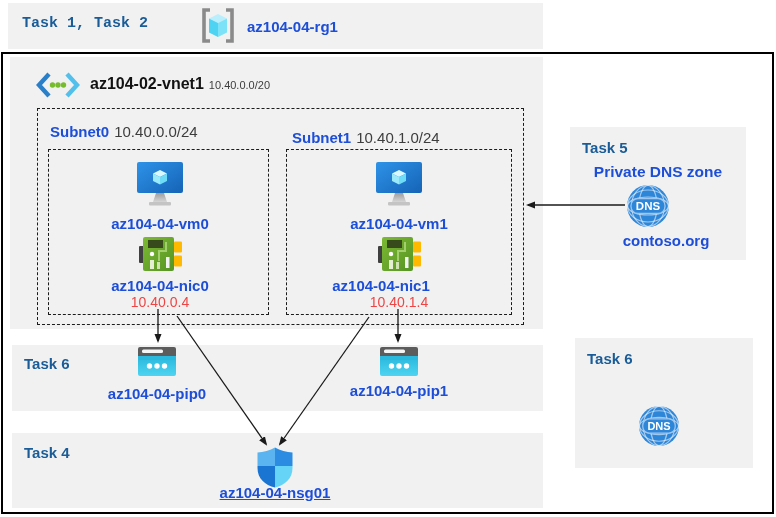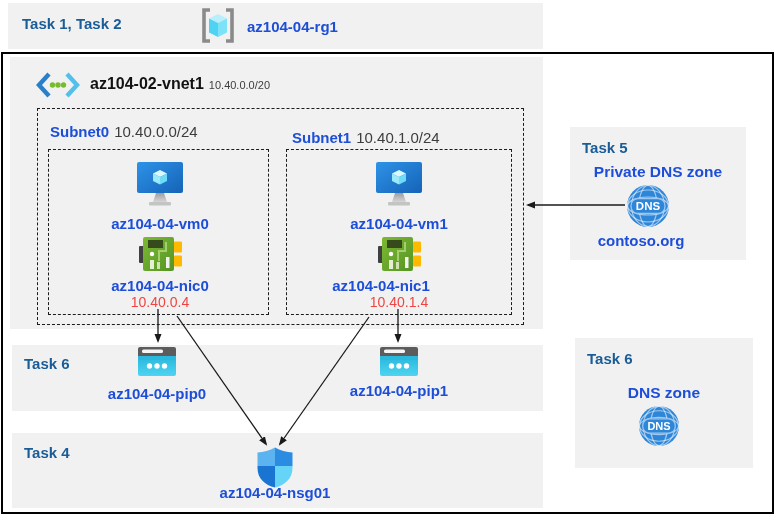--- a/index.html
+++ b/index.html
@@ -19,21 +19,21 @@
   #diagram-border{border:2px solid #000;background:#fff;}
   svg{display:block;}
   .noptr{pointer-events:none;}
 </style>
 </head>
 <body style="--accent_blue: #1a5c97; --band_gray: #f1f1f1; --line_black: #1a1a1a; --vm_blue: #1f7ed8; --nic_green: #6fae2d; --pip_cyan: #33c2e4; --dns_blue: #2e86d8; --nsg_blue: #2b8ce2;">
 
 <div id="canvas">
 
   <div class="abs band" style="left:8px;top:3px;width:535px;height:46px;"></div>
-  <div class="abs tasklbl" style="left:22px;top:15px;">Task 1, Task 2</div>
+  <div class="abs tasklbl" style="left:22px;top:15px;font-family:Liberation Mono, monospace;">Task 1, Task 2</div>
   <div class="abs" style="left:199px;top:7px;">
     <svg width="38" height="37" viewBox="0 0 38 37">
       <path d="M11 3 H5 V34 H11" stroke="#8a8a8a" stroke-width="3.6" fill="none"></path>
       <path d="M27 3 H33 V34 H27" stroke="#8a8a8a" stroke-width="3.6" fill="none"></path>
       <polygon points="19,7 28,11.5 19,16 10,11.5" fill="#b9eefc"></polygon>
       <polygon points="10,11.5 19,16 19,30 10,25.5" fill="#4ed3f2"></polygon>
       <polygon points="28,11.5 19,16 19,30 28,25.5" fill="#7ce2f8"></polygon>
     </svg>
   </div>
   <div class="abs b15" style="left:247px;top:18px;">az104-04-rg1</div>
@@ -188,43 +188,42 @@
         </clipPath>
       </defs>
       <g clip-path="url(#shieldclip)">
         <rect x="0" y="0" width="19" height="19" fill="#5bb3f0"></rect>
         <rect x="19" y="0" width="19" height="19" fill="#2b8ce2"></rect>
         <rect x="0" y="19" width="19" height="22" fill="#1a74d2"></rect>
         <rect x="19" y="19" width="19" height="22" fill="#66d4f6"></rect>
       </g>
     </svg>
   </div>
-  <div class="abs b15 ctr" style="left:200px;top:484px;width:150px;">az104-04-nsg01</div>
+  <div class="abs b15 ctr" style="left:200px;top:484px;width:150px;text-decoration:underline;">az104-04-nsg01</div>
 
   <div class="abs band" style="left:570px;top:127px;width:176px;height:133px;"></div>
   <div class="abs tasklbl" style="left:582px;top:139px;">Task 5</div>
   <div class="abs b15 ctr" style="left:570px;top:163px;width:176px;font-size:15.5px;">Private DNS zone</div>
   <div class="abs" style="left:626px;top:184px;">
     <svg width="44" height="44" viewBox="0 0 44 44">
       <circle cx="22" cy="22" r="21" fill="#2e86d8"></circle>
       <g stroke="rgba(255,255,255,0.55)" stroke-width="1.2" fill="none">
         <ellipse cx="22" cy="22" rx="9" ry="20.5"></ellipse>
         <ellipse cx="22" cy="22" rx="16.5" ry="20.5"></ellipse>
         <ellipse cx="22" cy="22" rx="20.5" ry="9"></ellipse>
         <ellipse cx="22" cy="22" rx="20.5" ry="16"></ellipse>
       </g>
       <rect x="5" y="14.5" width="34" height="15" rx="7" fill="#2e86d8" stroke="#9dc6f0" stroke-width="1.3"></rect>
       <text x="22" y="26" text-anchor="middle" font-size="11.5" font-weight="bold" fill="#ffffff" font-family="Liberation Sans, sans-serif">DNS</text>
     </svg>
   </div>
-  <div class="abs b15 ctr" style="left:557px;top:232px;width:144px;padding-left:12px;">contoso.org</div>
+  <div class="abs b15 ctr" style="left:582px;top:232px;width:144px;padding-left:12px;">contoso.org</div>
 
   <div class="abs band" style="left:575px;top:338px;width:178px;height:130px;"></div>
   <div class="abs tasklbl" style="left:587px;top:350px;">Task 6</div>
-  <div class="abs b15 ctr" style="left:575px;top:384px;width:178px;font-size:15.5px;">DNS zone</div>
   <div class="abs" style="left:638px;top:405px;">
     <svg width="42" height="42" viewBox="0 0 44 44">
       <circle cx="22" cy="22" r="21" fill="#2e86d8"></circle>
       <g stroke="rgba(255,255,255,0.55)" stroke-width="1.2" fill="none">
         <ellipse cx="22" cy="22" rx="9" ry="20.5"></ellipse>
         <ellipse cx="22" cy="22" rx="16.5" ry="20.5"></ellipse>
         <ellipse cx="22" cy="22" rx="20.5" ry="9"></ellipse>
         <ellipse cx="22" cy="22" rx="20.5" ry="16"></ellipse>
       </g>
       <rect x="5" y="14.5" width="34" height="15" rx="7" fill="#2e86d8" stroke="#9dc6f0" stroke-width="1.3"></rect>

